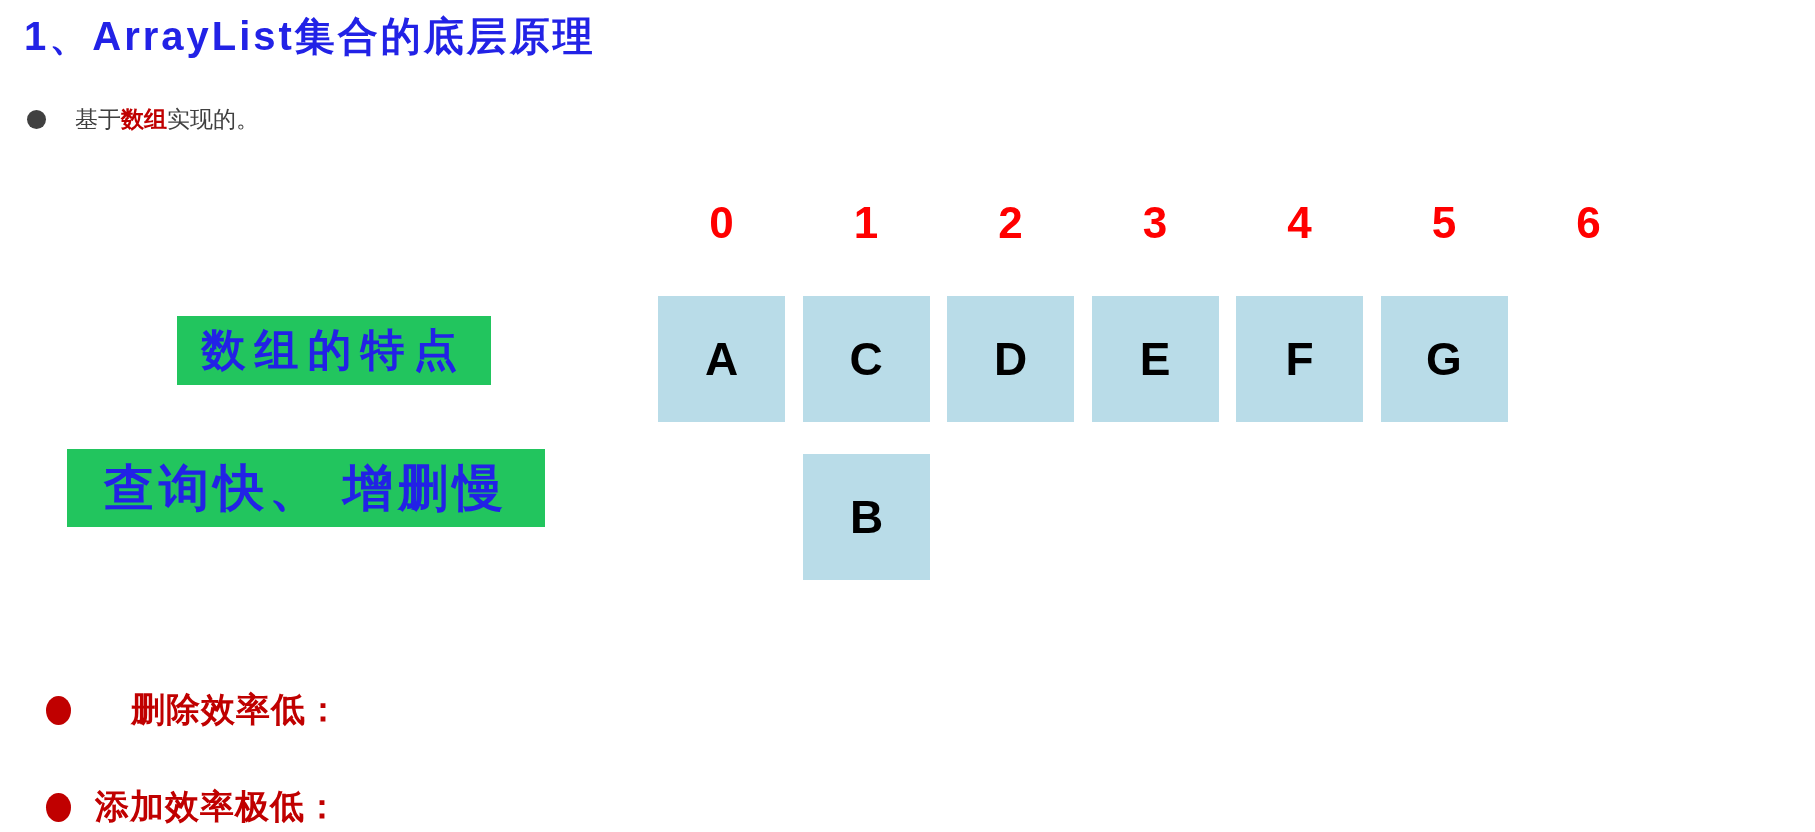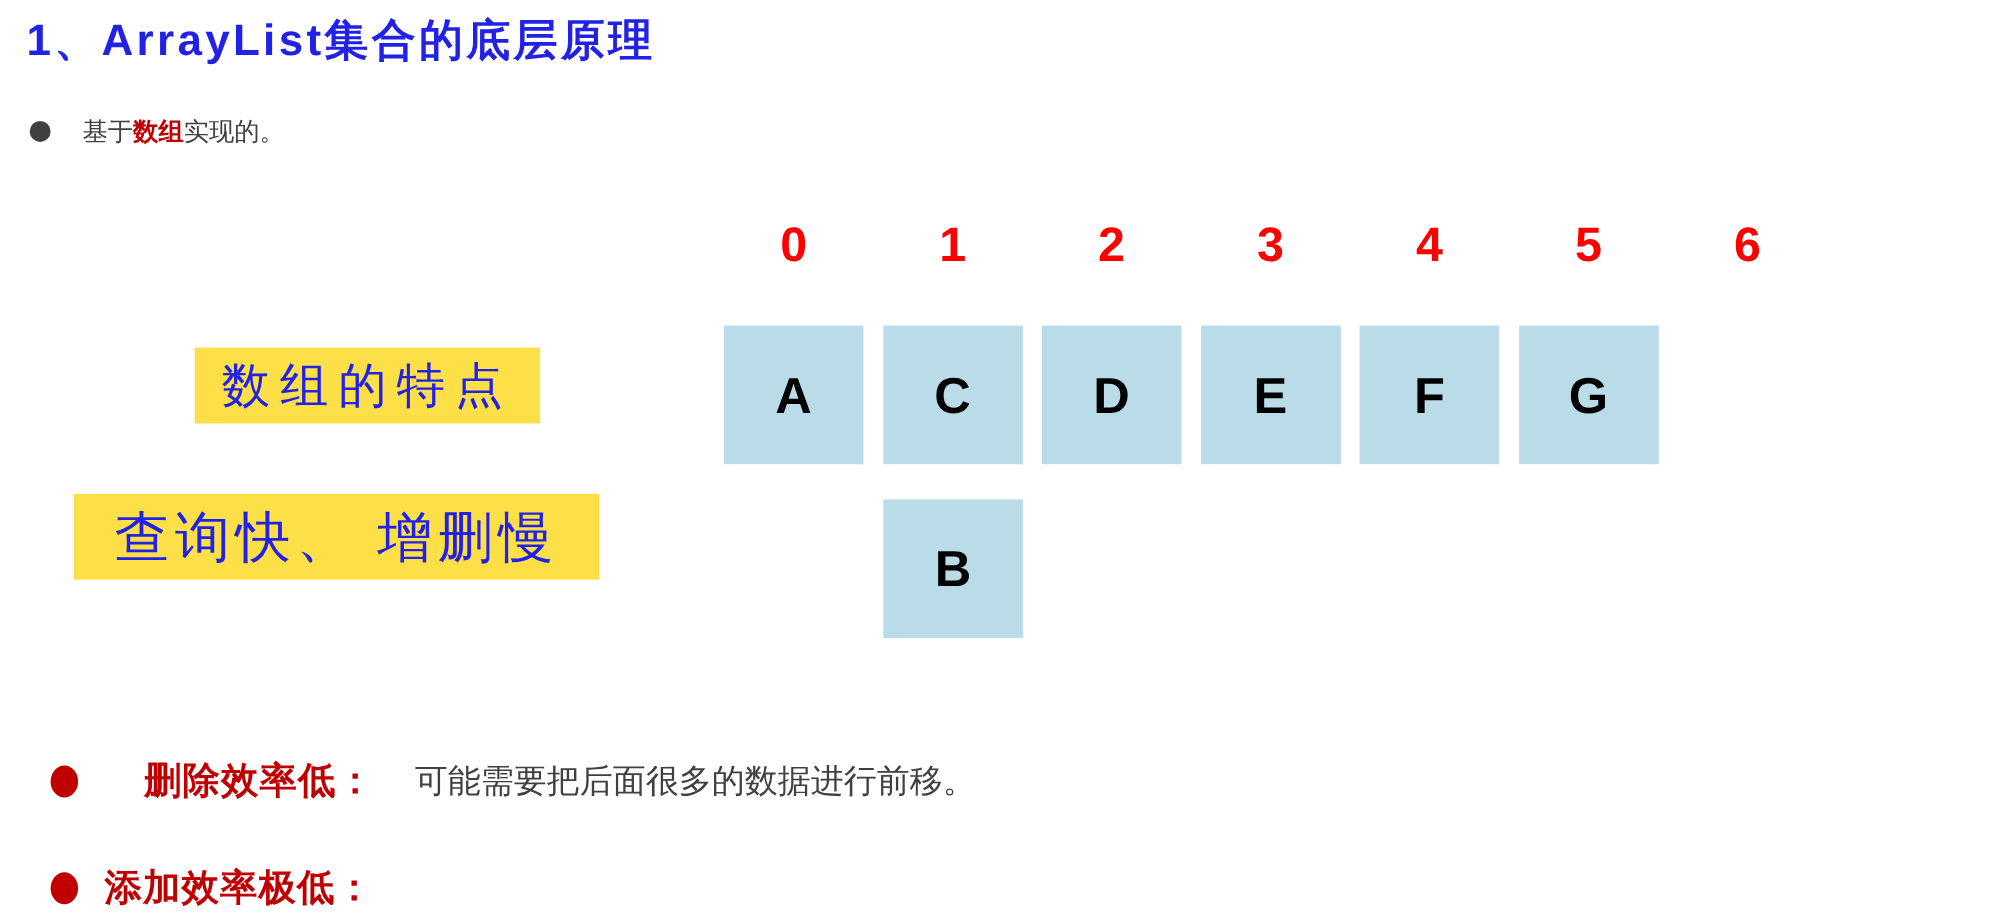--- a/index.html
+++ b/index.html
@@ -36,22 +36,22 @@
   .idx-row .idx{width:127px;text-align:center;}
   .cells-row{position:absolute;left:658px;top:296px;display:flex;gap:17.5px;}
   .cell{
     width:127px;height:126px;background:var(--cell-bg);
     display:flex;align-items:center;justify-content:center;
     font-size:46px;font-weight:bold;color:#000000;
   }
   .b-cell{position:absolute;left:803px;top:454px;}
   
   .hand-note{
-    position:absolute;background:#fde047;display:flex;align-items:center;
-    justify-content:center;color:var(--blue-ink);font-weight:normal;
+    position:absolute;background:#22c55e;display:flex;align-items:center;
+    justify-content:center;color:var(--blue-ink);font-weight:bold;
     white-space:nowrap;
   }
   .note-1{left:177px;top:316px;width:314px;height:69px;font-size:44px;letter-spacing:9px;}
   .note-2{left:67px;top:449px;width:478px;height:78px;font-size:50px;letter-spacing:5px;}
   
   .feature{
     position:absolute;left:46px;height:54px;display:flex;align-items:center;
     white-space:nowrap;
   }
   .f1{top:620px;}
@@ -105,20 +105,19 @@
   <div class="hand-note note-1">
     <span>数组的特点</span>
   </div>
   <div class="hand-note note-2">
     <span>查询快、 增删慢</span>
   </div>
 
   <div class="feature f2">
     <span class="f-dot"></span>
     <span class="f-head">删除效率低：</span>
-    <span class="f-body">可能需要把后面很多的数据进行前移。</span>
   </div>
   <div class="feature f3">
     <span class="f-dot"></span>
     <span class="f-head">添加效率极低：</span>
   </div>
 
 </div>
 
 </body></html>

